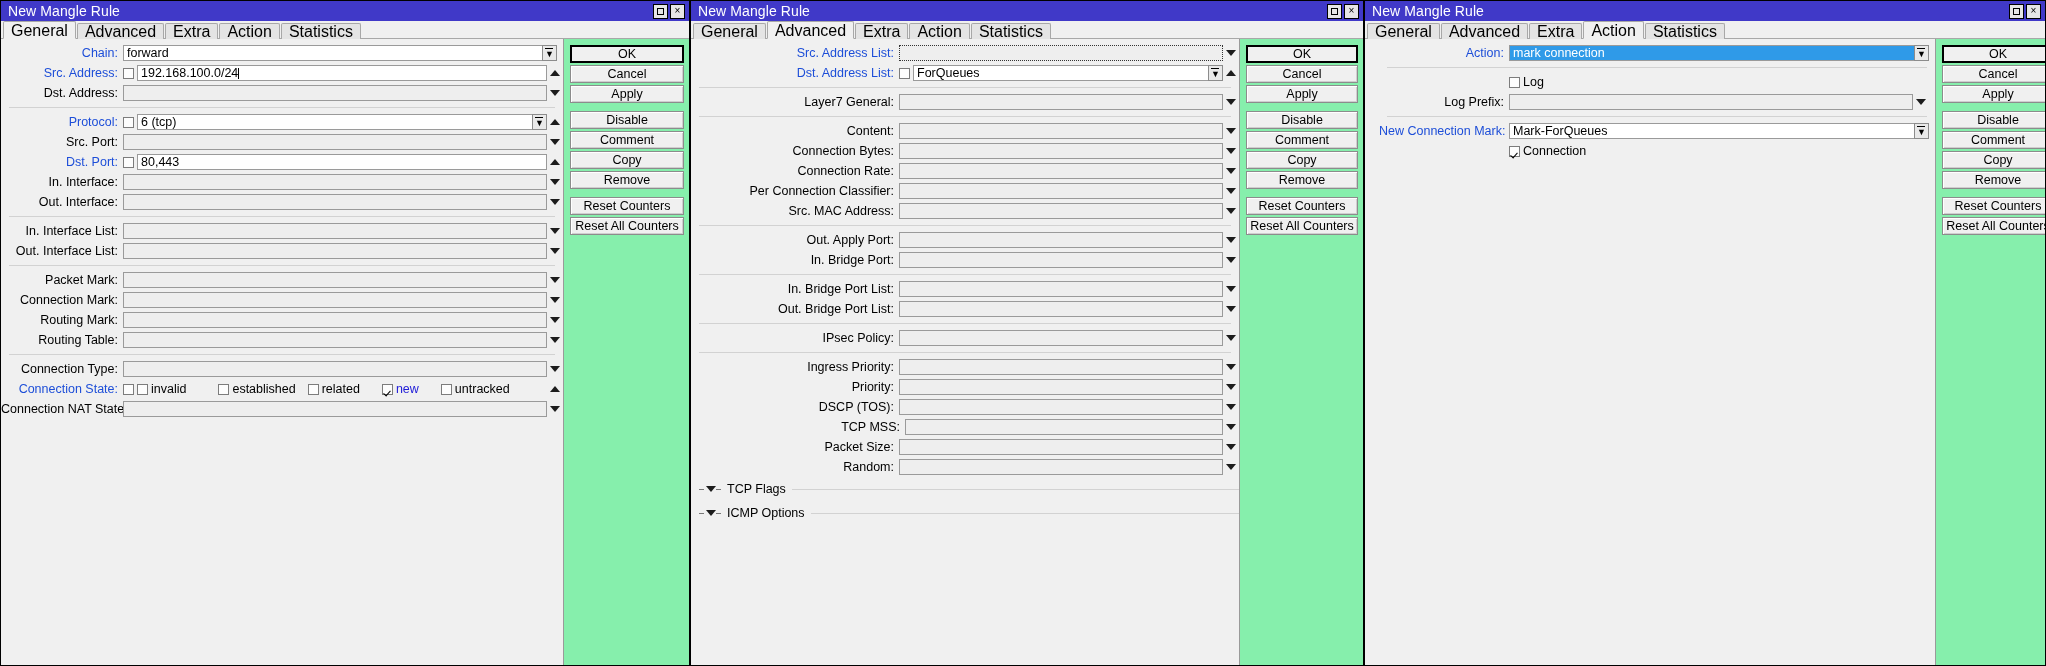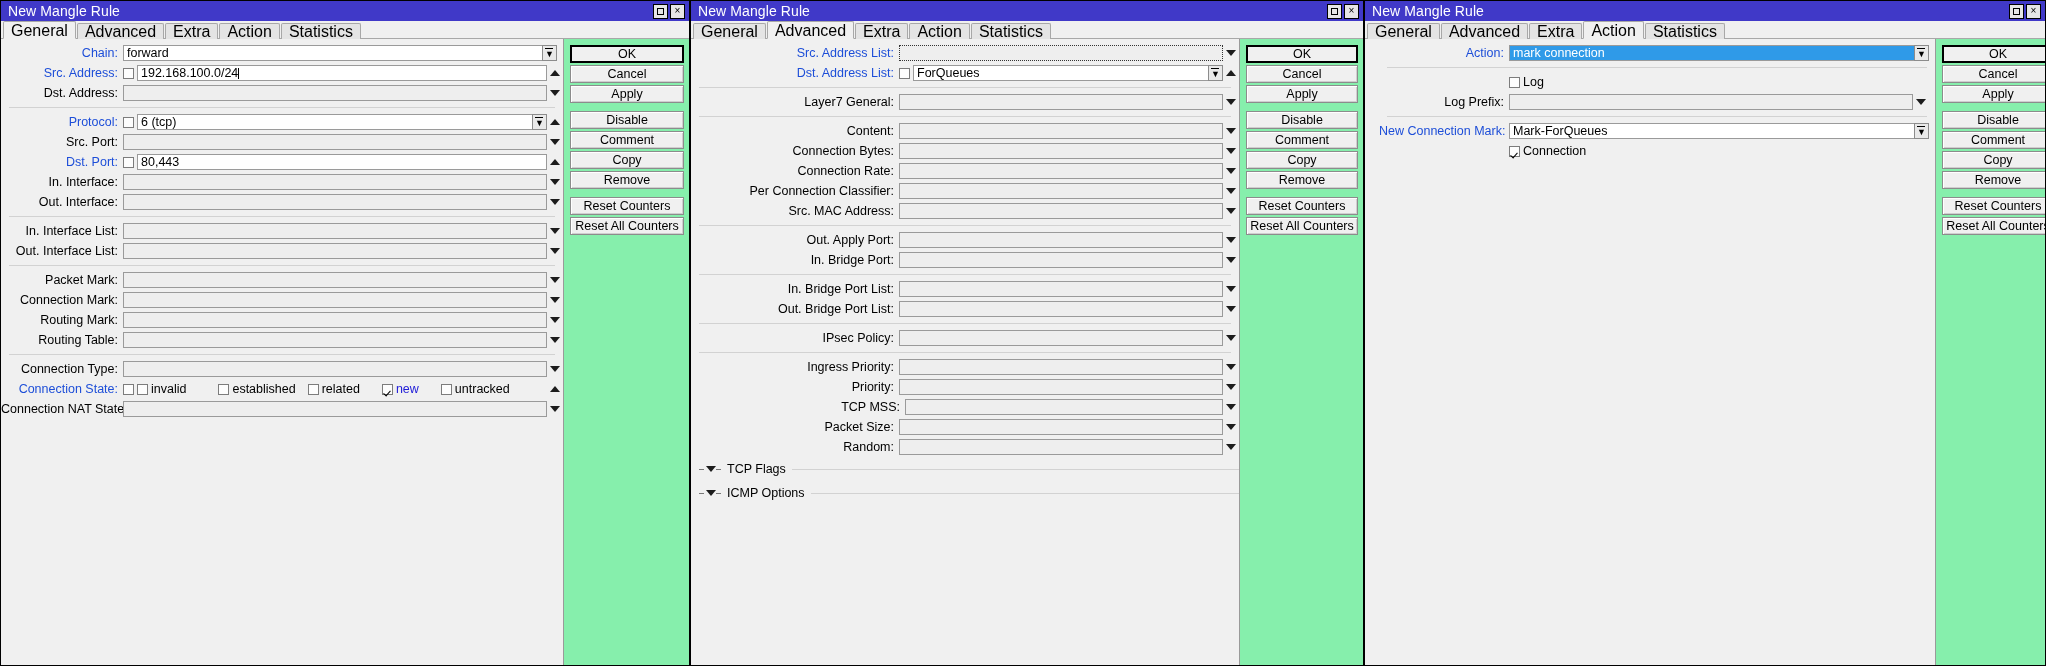--- a/index.html
+++ b/index.html
@@ -712,20 +712,29 @@
         <div class="row">
           <div class="lbl" style="width:208px;">Priority:</div>
           <div class="fieldwrap">
             <div class="field"></div>
             <div class="arrowcell">
                 <div class="tri down"></div>
               </div>
           </div>
         </div>
 
+        <div class="row">
+          <div class="lbl" style="width:208px;">DSCP (TOS):</div>
+          <div class="fieldwrap">
+            <div class="field"></div>
+            <div class="arrowcell">
+                <div class="tri down"></div>
+              </div>
+          </div>
+        </div>
 
         <div class="row">
           <div class="lbl" style="width:208px;margin-left:6px;">TCP MSS:</div>
           <div class="fieldwrap">
             <div class="field"></div>
             <div class="arrowcell">
                 <div class="tri down"></div>
               </div>
           </div>
         </div>

